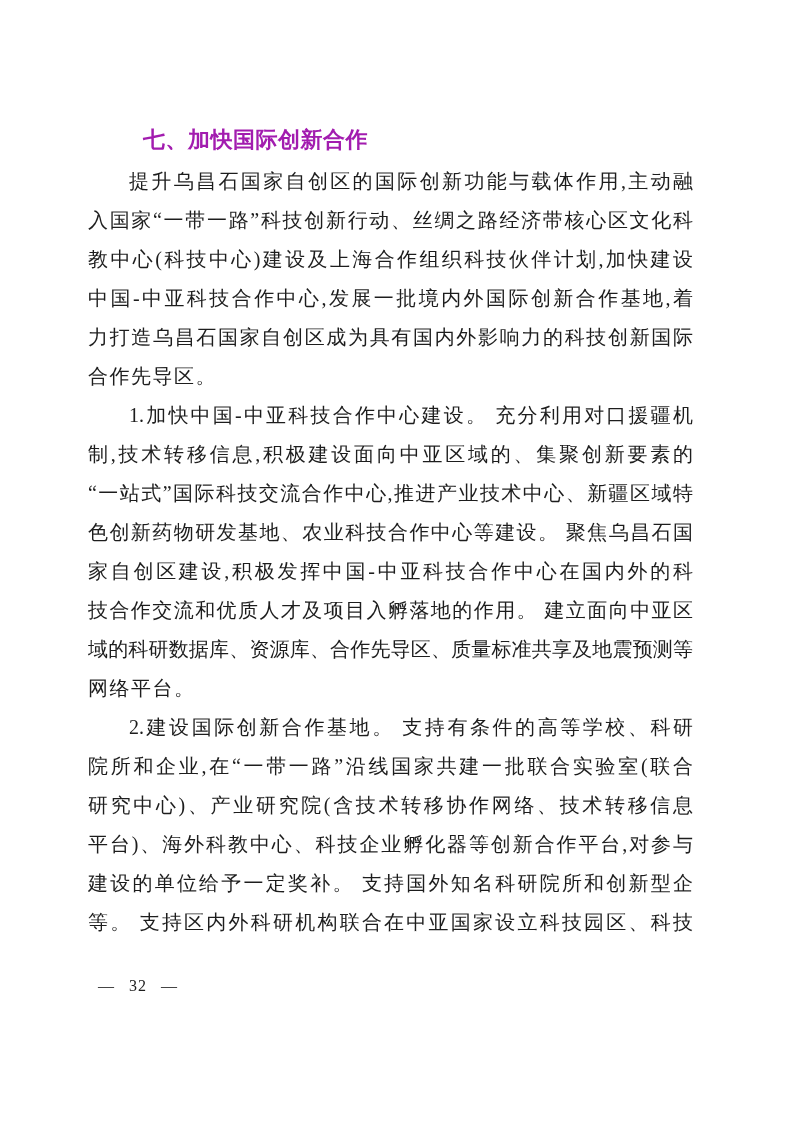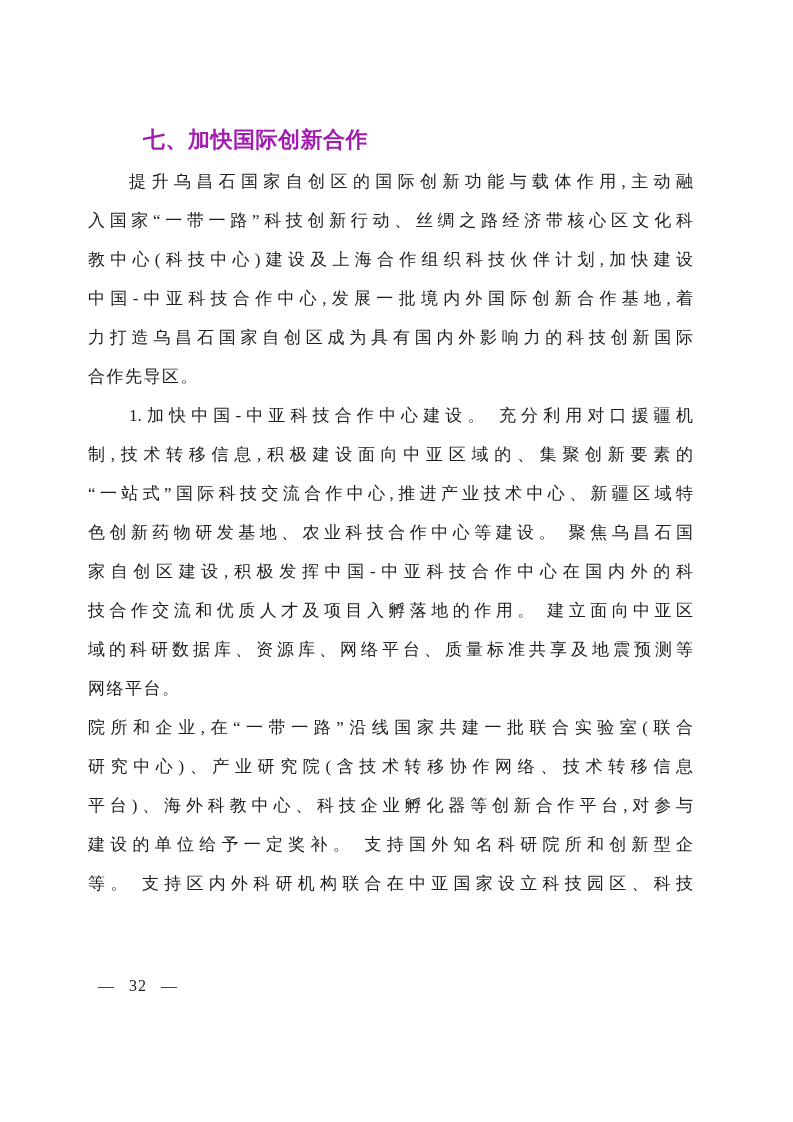--- a/index.html
+++ b/index.html
@@ -30,21 +30,21 @@
     margin: 0;
     padding-left: 55px;
     letter-spacing: 0.5px;
     color: #a21caf;
   }
   .para {
     margin: 0;
     padding: 0;
   }
   .line {
-    font-size: 17px;
+    font-size: 20px;
     height: 39px;
     line-height: 39px;
     text-align: justify;
     text-align-last: justify;
     text-justify: inter-character;
     white-space: nowrap;
     overflow: hidden;
   }
   .line.first {
     text-indent: 41px;
@@ -79,24 +79,25 @@
         <div class="line">力打造乌昌石国家自创区成为具有国内外影响力的科技创新国际</div>
         <div class="line endline">合作先导区。</div>
       </div>
       <div class="para">
         <div class="line first">1.加快中国-中亚科技合作中心建设。 充分利用对口援疆机</div>
         <div class="line">制,技术转移信息,积极建设面向中亚区域的、集聚创新要素的</div>
         <div class="line">“一站式”国际科技交流合作中心,推进产业技术中心、新疆区域特</div>
         <div class="line">色创新药物研发基地、农业科技合作中心等建设。 聚焦乌昌石国</div>
         <div class="line">家自创区建设,积极发挥中国-中亚科技合作中心在国内外的科</div>
         <div class="line">技合作交流和优质人才及项目入孵落地的作用。 建立面向中亚区</div>
-        <div class="line">域的科研数据库、资源库、网络平台、质量标准共享及地震预测等</div>
+        <div class="line">域的科研数据库、资源库、合作先导区、质量标准共享及地震预测等</div>
         <div class="line endline">网络平台。</div>
       </div>
       <div class="para">
+        <div class="line first">2.建设国际创新合作基地。 支持有条件的高等学校、科研</div>
         <div class="line">院所和企业,在“一带一路”沿线国家共建一批联合实验室(联合</div>
         <div class="line">研究中心)、产业研究院(含技术转移协作网络、技术转移信息</div>
         <div class="line">平台)、海外科教中心、科技企业孵化器等创新合作平台,对参与</div>
         <div class="line">建设的单位给予一定奖补。 支持国外知名科研院所和创新型企</div>
         <div class="line">等。 支持区内外科研机构联合在中亚国家设立科技园区、科技</div>
       </div>
     </div>
 </div>
 
 <div class="footer">— 32 —</div>

